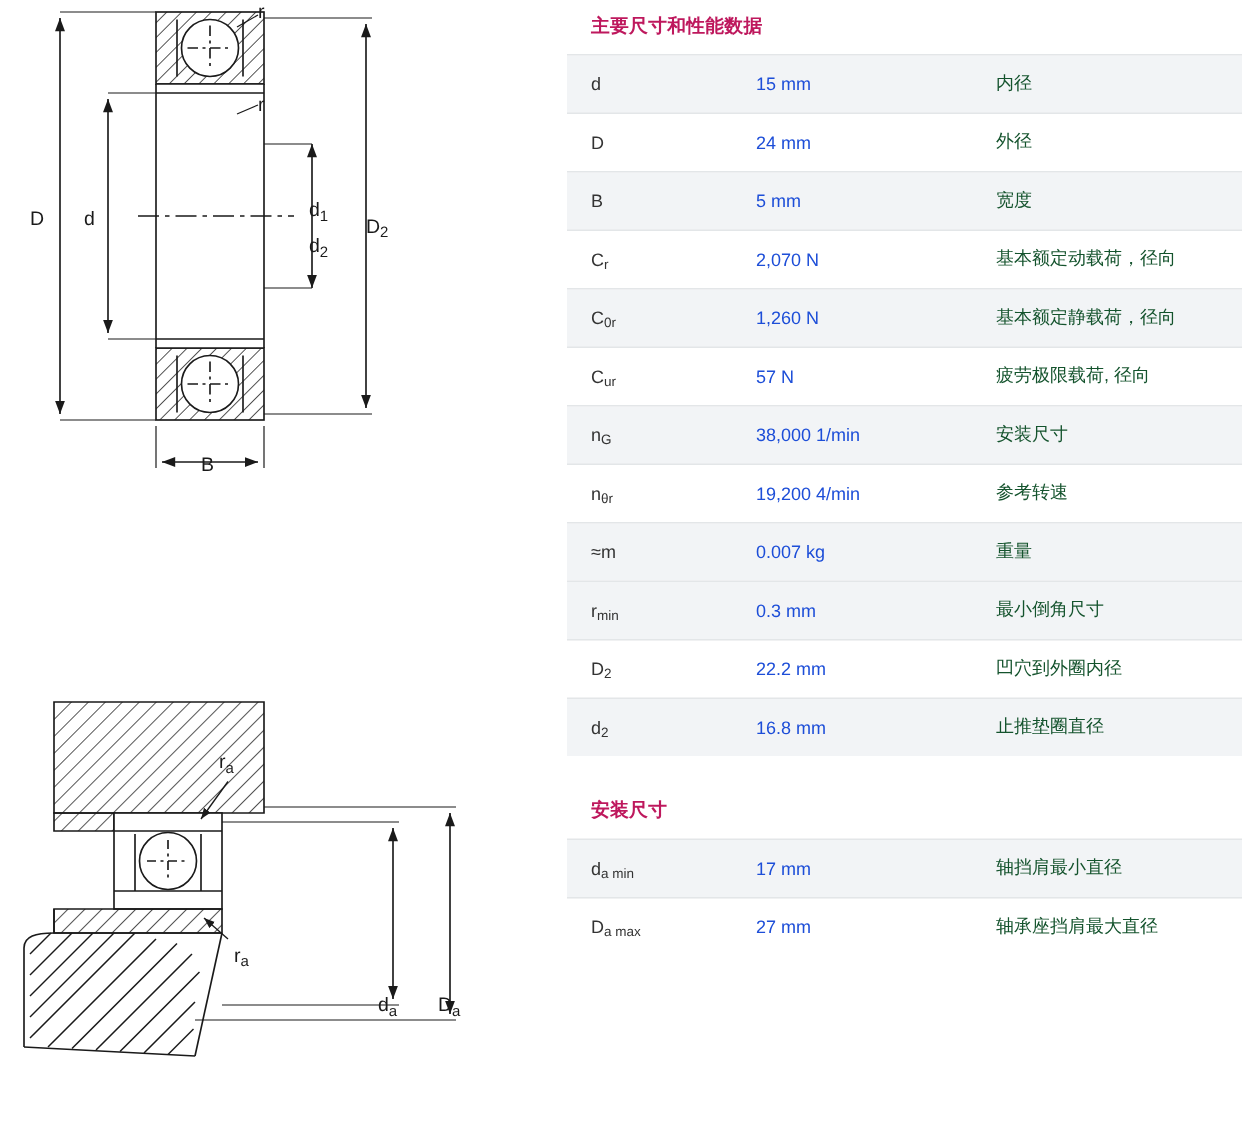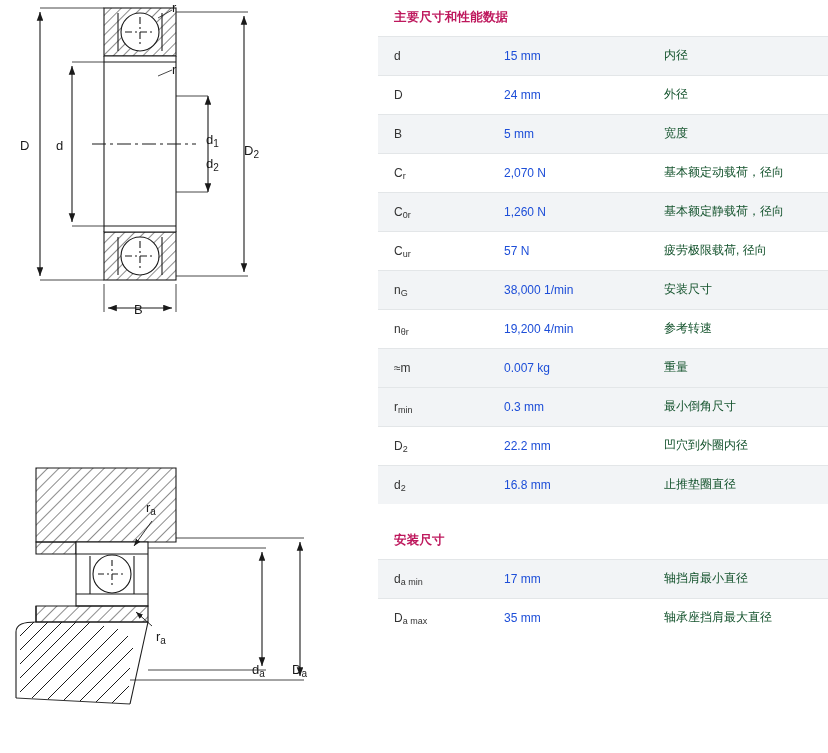--- a/index.html
+++ b/index.html
@@ -347,20 +347,20 @@
     <div class="group-title spaced">安装尺寸</div>
     <table class="spec">
       <tbody>
         <tr class="row-odd">
           <td class="sym"><span>d</span><sub>a min</sub></td>
           <td class="val">17 mm</td>
           <td class="desc">轴挡肩最小直径</td>
         </tr>
         <tr class="row-even">
           <td class="sym"><span>D</span><sub>a max</sub></td>
-          <td class="val">35 mm</td>
+          <td class="val">27 mm</td>
           <td class="desc">轴承座挡肩最大直径</td>
         </tr>
       </tbody>
     </table>
 
   </div>
 </div>
 
 </body></html>

